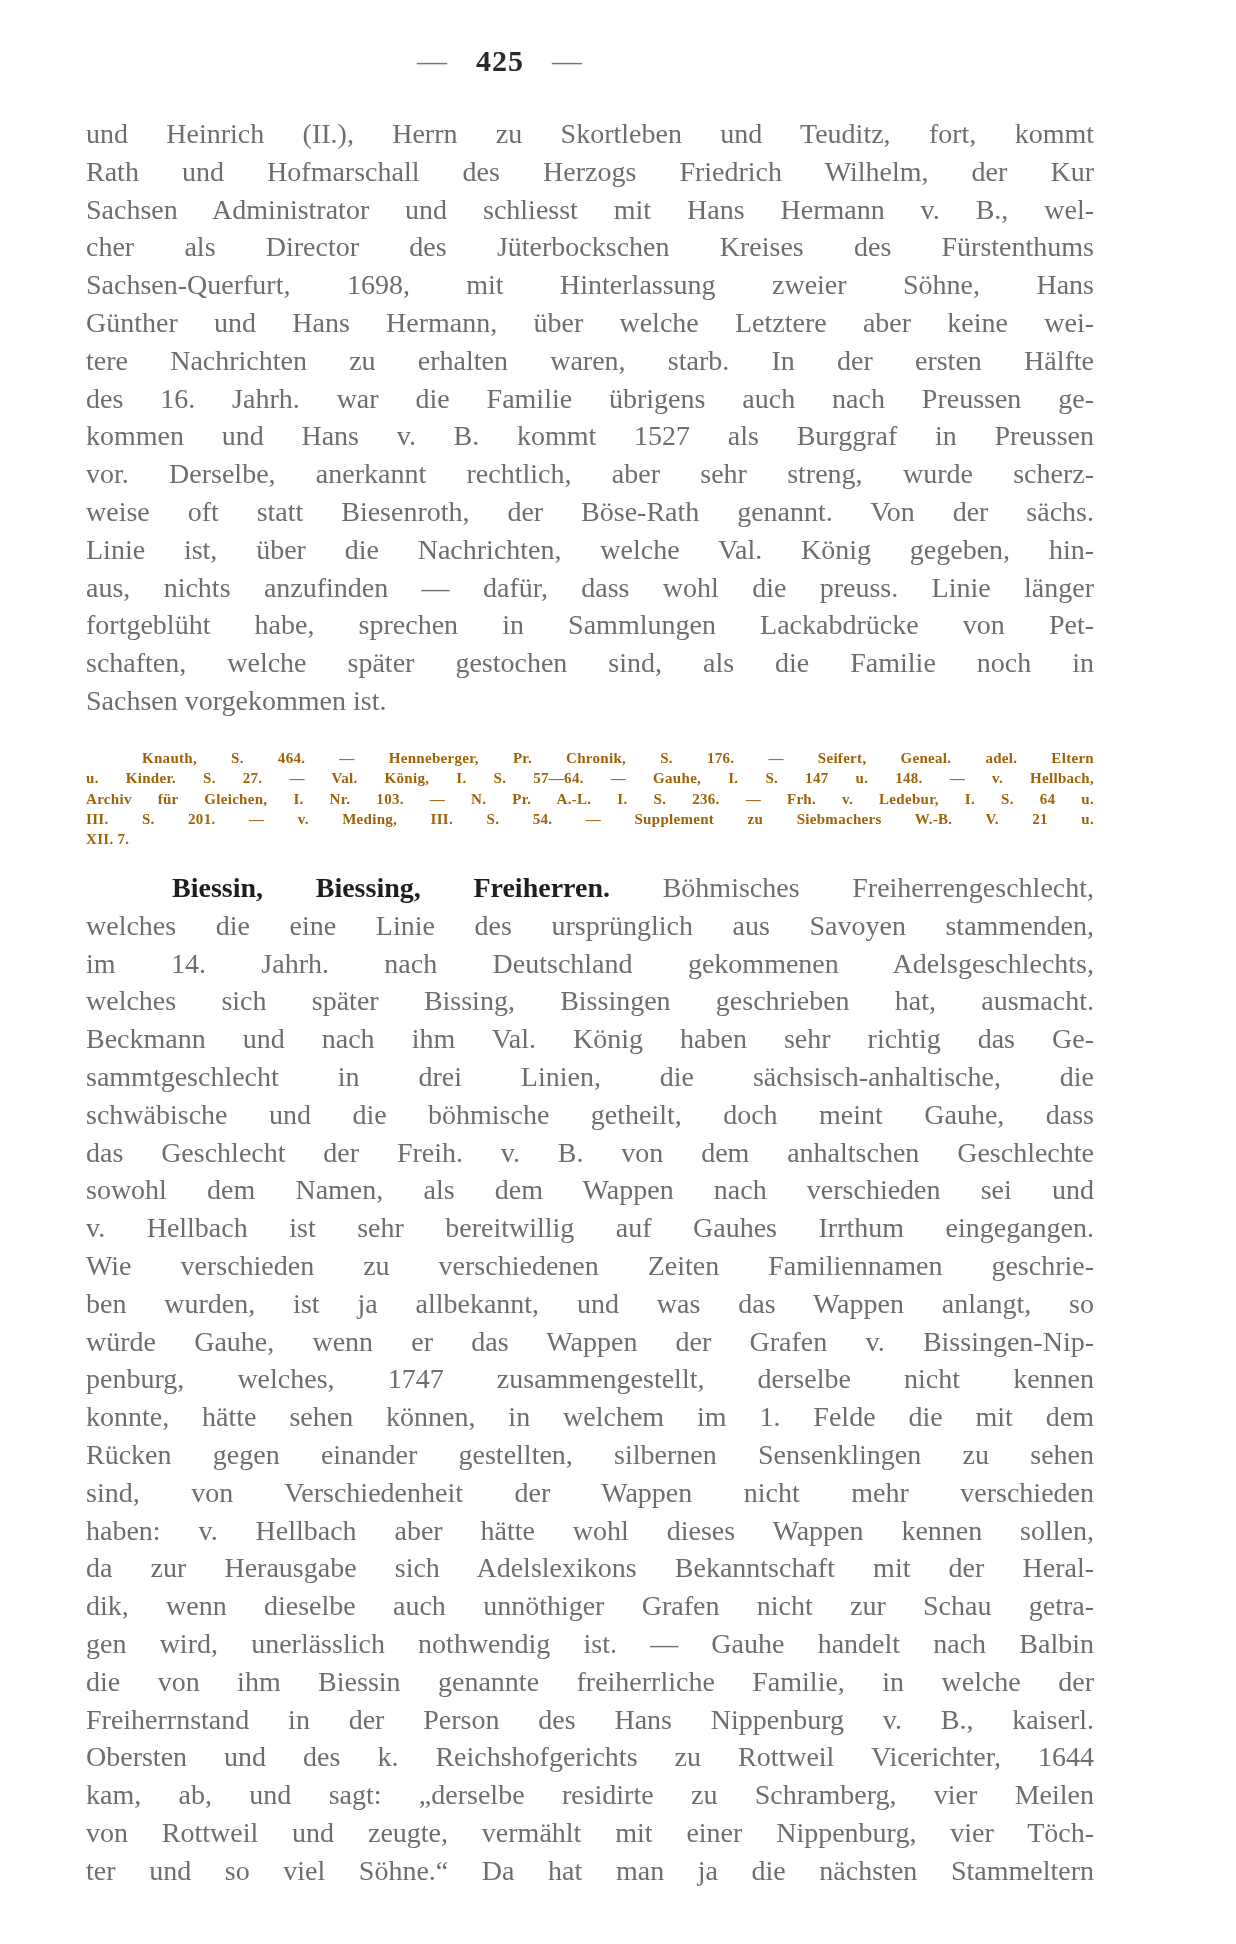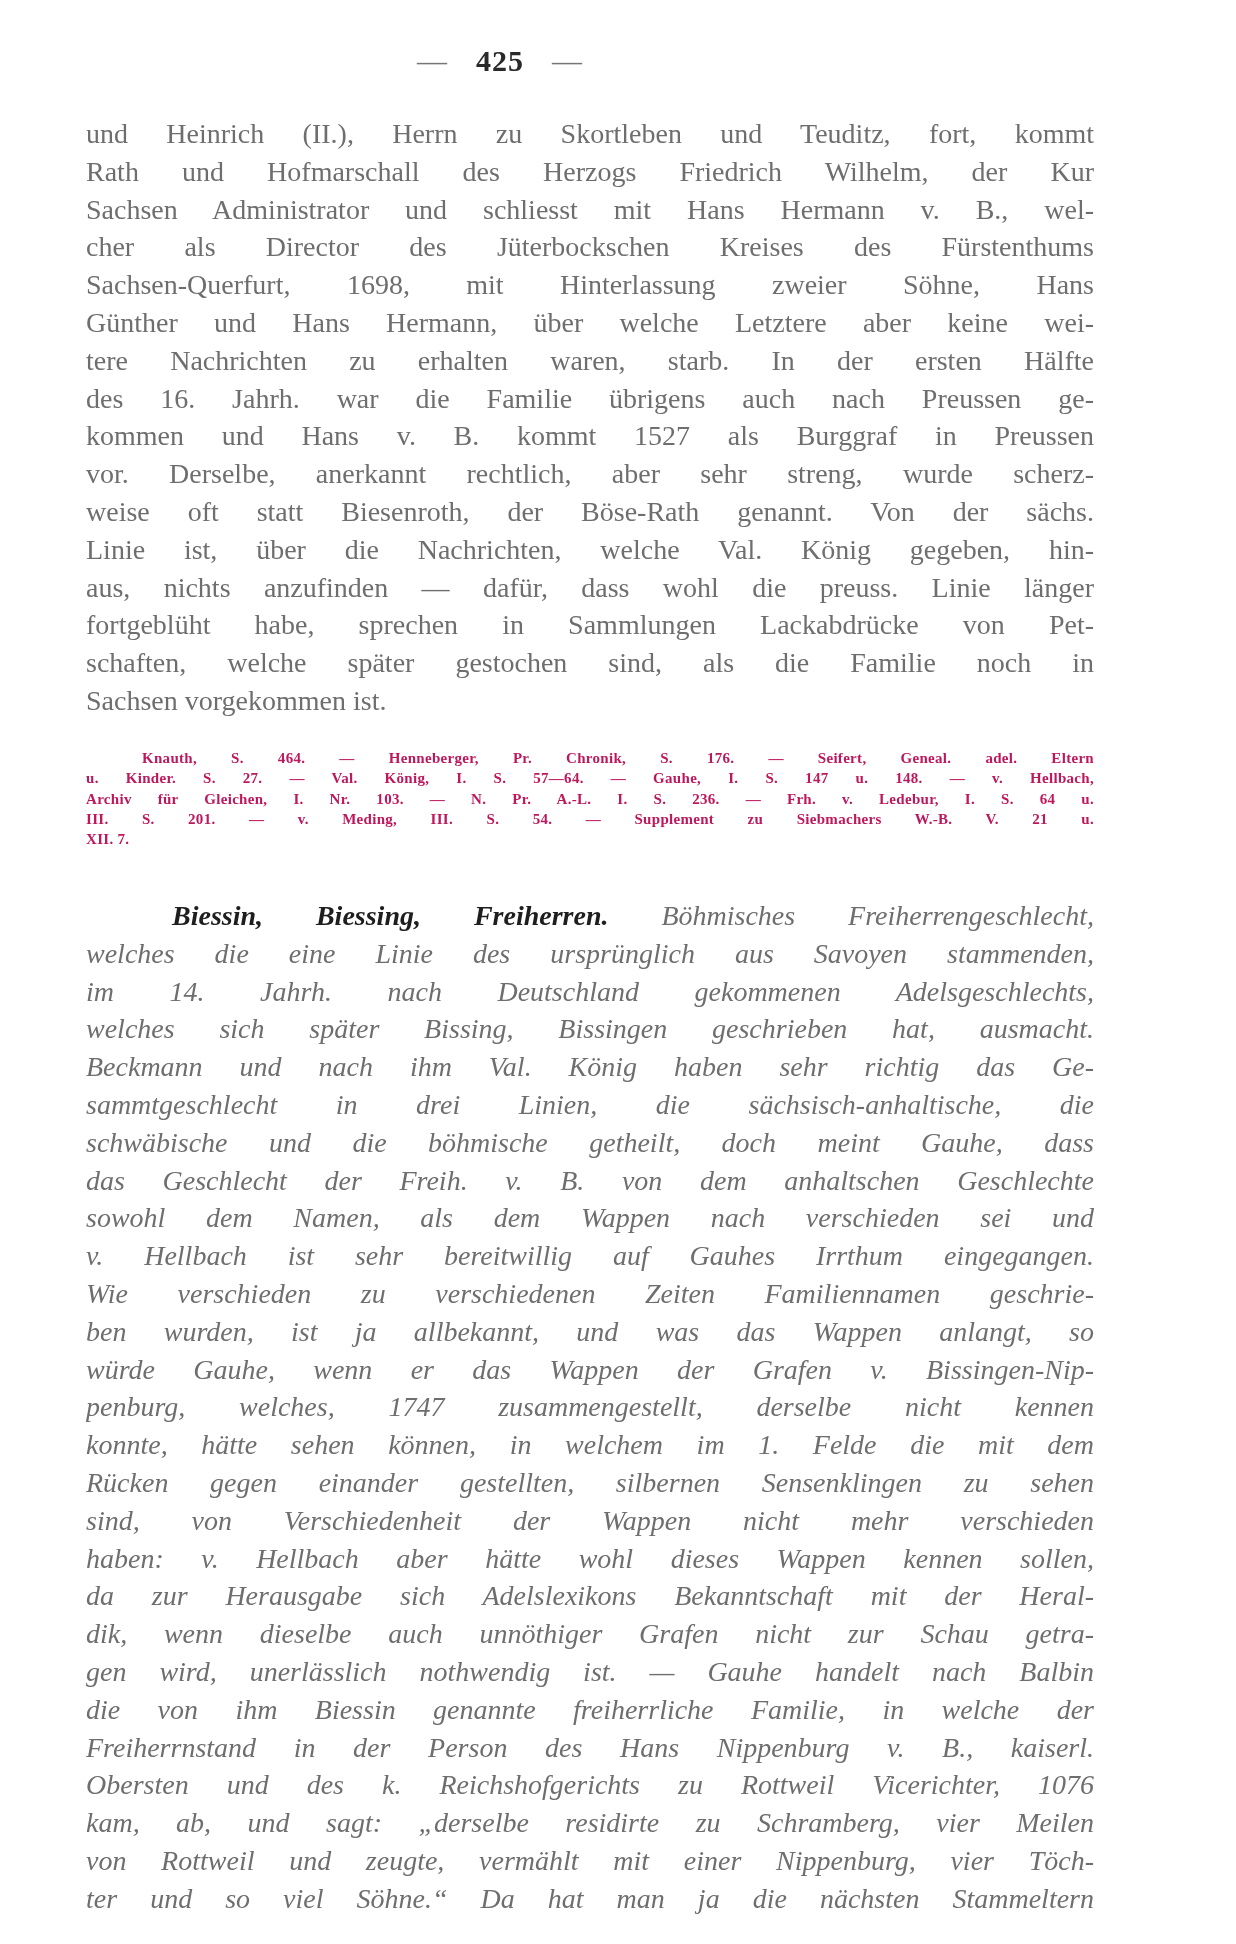--- a/index.html
+++ b/index.html
@@ -34,28 +34,28 @@
   }
   .line.last { text-align-last: left; }
   .line.indent { padding-left: 86px; }
   .body1 { top: 115px; }
   .footnotes { top: 748px; }
   .fn-line {
     display: block;
     height: 20.3px; line-height: 20.3px;
     font-size: 15px;
     font-weight: bold;
-    color: #be185d;
+    color: #a16207;
     text-align: justify; text-align-last: justify;
     white-space: nowrap; overflow: hidden;
     letter-spacing: 0.3px;
   }
   .fn-line.indent { padding-left: 56px; }
   .fn-line.last { text-align-last: left; }
-  .body2 { top: 897px; font-style: italic; }
+  .body2 { top: 869px; }
   .head { font-weight: bold; color: #1e1e1e; }
 </style>
 </head>
 <body>
 
 <div class="page-number">
   <span class="dash">—</span><span>425</span><span class="dash">—</span>
 </div>
 
 <div class="column body1">
@@ -102,17 +102,17 @@
   <span class="line">penburg, welches, 1747 zusammengestellt, derselbe nicht kennen</span>
   <span class="line">konnte, hätte sehen können, in welchem im 1. Felde die mit dem</span>
   <span class="line">Rücken gegen einander gestellten, silbernen Sensenklingen zu sehen</span>
   <span class="line">sind, von Verschiedenheit der Wappen nicht mehr verschieden</span>
   <span class="line">haben: v. Hellbach aber hätte wohl dieses Wappen kennen sollen,</span>
   <span class="line">da zur Herausgabe sich Adelslexikons Bekanntschaft mit der Heral-</span>
   <span class="line">dik, wenn dieselbe auch unnöthiger Grafen nicht zur Schau getra-</span>
   <span class="line">gen wird, unerlässlich nothwendig ist. — Gauhe handelt nach Balbin</span>
   <span class="line">die von ihm Biessin genannte freiherrliche Familie, in welche der</span>
   <span class="line">Freiherrnstand in der Person des Hans Nippenburg v. B., kaiserl.</span>
-  <span class="line">Obersten und des k. Reichshofgerichts zu Rottweil Vicerichter, 1076</span>
+  <span class="line">Obersten und des k. Reichshofgerichts zu Rottweil Vicerichter, 1644</span>
   <span class="line">kam, ab, und sagt: „derselbe residirte zu Schramberg, vier Meilen</span>
   <span class="line">von Rottweil und zeugte, vermählt mit einer Nippenburg, vier Töch-</span>
   <span class="line">ter und so viel Söhne.“ Da hat man ja die nächsten Stammeltern</span>
 </div>
 
 </body></html>

